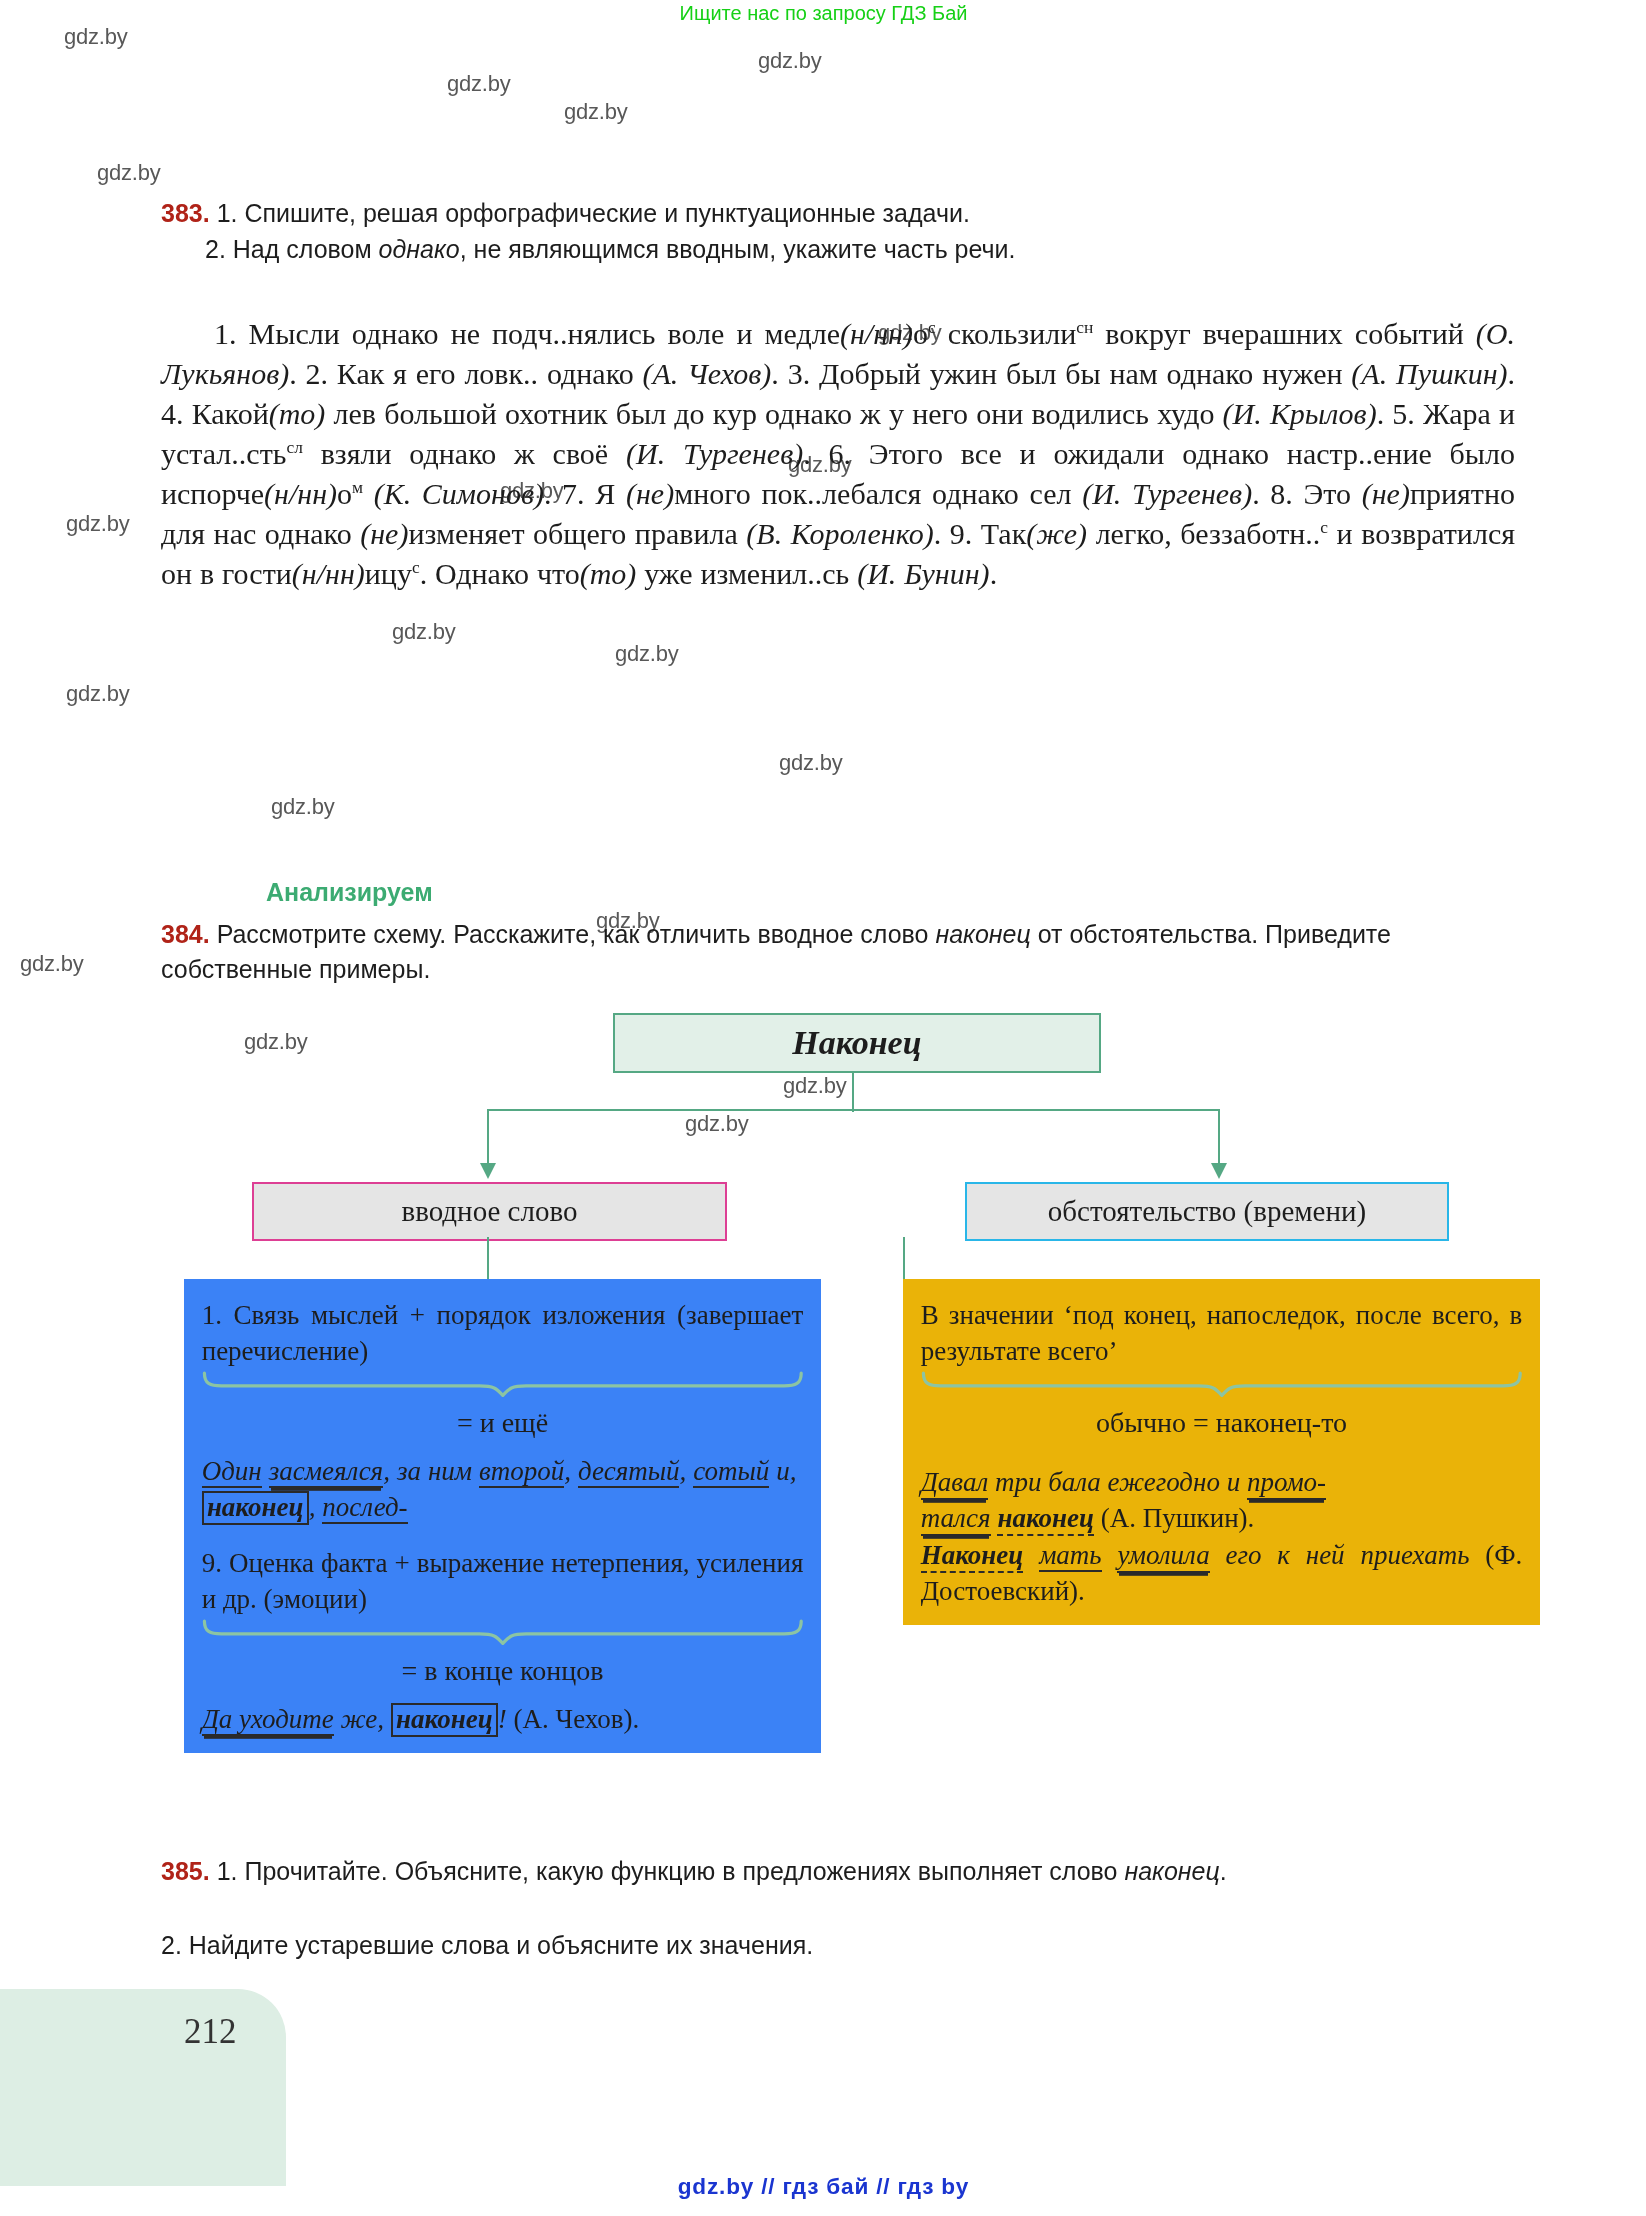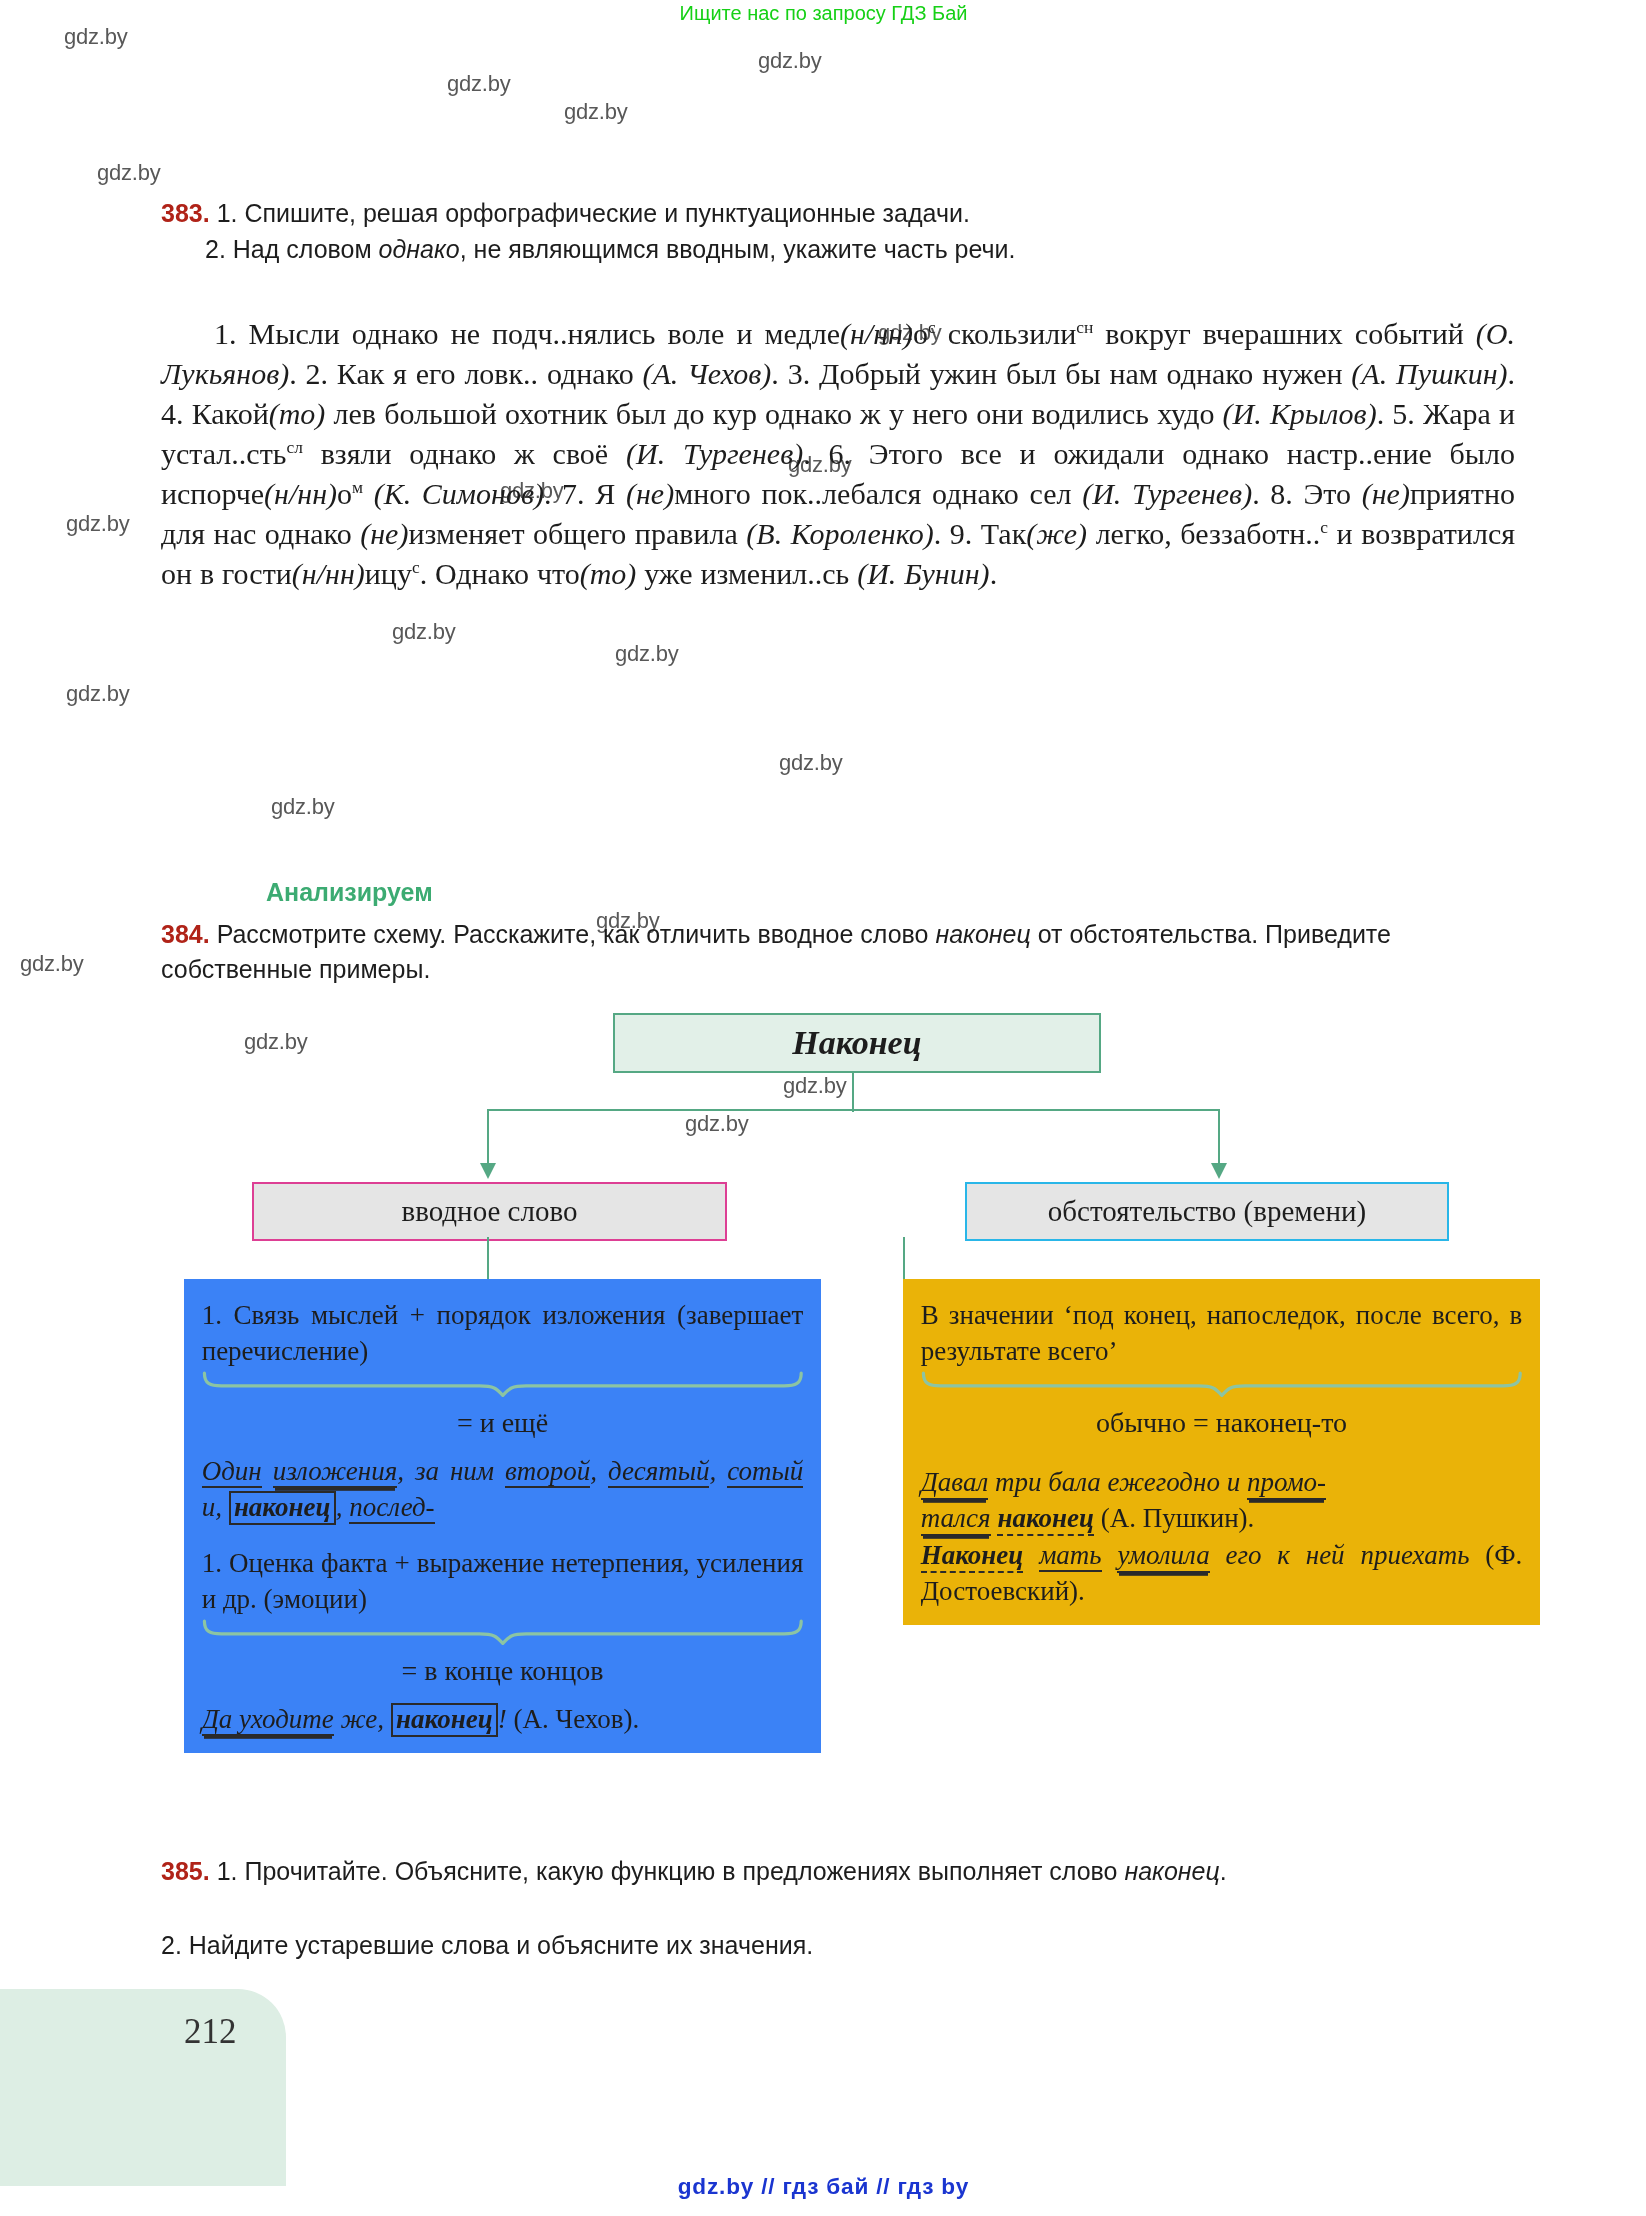--- a/index.html
+++ b/index.html
@@ -233,27 +233,27 @@
     <div class="stem2 stem-l"></div>
     <div class="stem2 stem-r"></div>
 
     <div class="panel pink p1">
       <div class="hdr">1. Связь мыслей + порядок изложения (завершает перечисление)</div>
       <svg class="brace" viewBox="0 0 746 34" preserveAspectRatio="none">
         <path d="M3,4 C3,17 10,20 24,20 L344,20 C362,20 365,23 373,32 C381,23 384,20 402,20 L722,20 C736,20 743,17 743,4" fill="none" stroke="#8cc4a3" stroke-width="4" stroke-linecap="round"></path>
       </svg>
       <div class="eq">= и ещё</div>
       <div class="ex">
-        <span class="u1">Один</span> <span class="u2">изложения</span>, за ним <span class="u1">второй</span>, <span class="u1">десятый</span>, <span class="u1">сотый</span> и,&nbsp;<span class="boxed">наконец</span>, <span class="u1">послед-<br>ний</span>
+        <span class="u1">Один</span> <span class="u2">засмеялся</span>, за ним <span class="u1">второй</span>, <span class="u1">десятый</span>, <span class="u1">сотый</span> и,&nbsp;<span class="boxed">наконец</span>, <span class="u1">послед-<br>ний</span>
         <span style="font-style:normal">(Ф. Кривин).</span>
       </div>
     </div>
 
     <div class="panel pink p2">
-      <div class="hdr">1. Оценка факта + выражение нетерпения, усиления и др. (эмоции)</div>
+      <div class="hdr">9. Оценка факта + выражение нетерпения, усиления и др. (эмоции)</div>
       <svg class="brace" viewBox="0 0 746 34" preserveAspectRatio="none">
         <path d="M3,4 C3,17 10,20 24,20 L344,20 C362,20 365,23 373,32 C381,23 384,20 402,20 L722,20 C736,20 743,17 743,4" fill="none" stroke="#8cc4a3" stroke-width="4" stroke-linecap="round"></path>
       </svg>
       <div class="eq">= в конце концов</div>
       <div class="ex">
         <span class="u2">Да уходите</span> же,&nbsp;<span class="boxed">наконец</span>!
         <span style="font-style:normal">(А. Чехов).</span>
       </div>
     </div>
 

